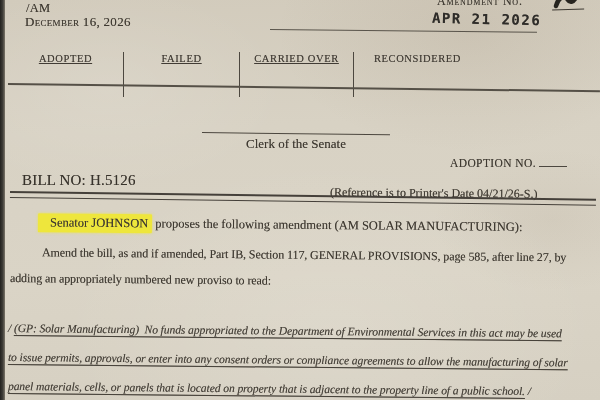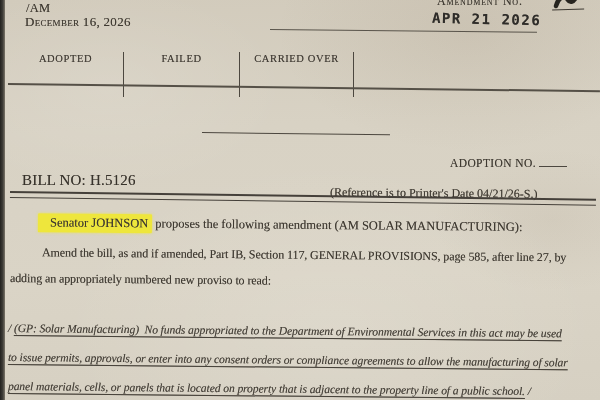--- a/index.html
+++ b/index.html
@@ -27,21 +27,21 @@
   .amdlabel{left:437px;top:-6px;font-size:12px;letter-spacing:0.8px;font-variant:small-caps;}
   .amdblank{left:552px;top:1px;width:32px;height:8px;border-bottom:1.5px solid #3c3831;transform:rotate(-2deg);}
   .mark{left:552px;top:-3px;}
   .stamp{left:432px;top:11px;font-family:"DejaVu Sans Mono",monospace;font-weight:bold;
          font-size:14px;letter-spacing:1.5px;color:#2e2c29;transform:rotate(1.3deg);}
   .stampline{left:270px;top:29px;width:267px;height:1px;background:#59544b;transform:rotate(0.6deg);transform-origin:0 50%;}
 
   .statusrow{left:8px;top:52px;width:584px;height:45px;display:flex;}
   .statusrow .cell{display:flex;justify-content:center;align-items:flex-start;padding-top:1px;
                    font-size:10.5px;letter-spacing:0.6px;color:#413c35;}
-  .statusrow .cell.b{border-right:1px solid #4c473f;}
+  .statusrow .cell.b{border-right:1px solid #4c473f;text-decoration:underline;}
   .statusline{left:8px;top:83px;width:592px;height:1.5px;background:#555047;transform:rotate(0.7deg);transform-origin:0 50%;}
 
   .clerkline{left:202px;top:132px;width:188px;height:1px;background:#4c473f;transform:rotate(0.7deg);transform-origin:0 50%;}
   .clerklabel{left:202px;top:136px;width:188px;text-align:center;font-size:13px;}
 
   .adoption{left:450px;top:156px;font-size:11.5px;letter-spacing:0.4px;}
   .adoption .blank{display:inline-block;width:28px;height:10px;border-bottom:1.2px solid #4c473f;}
 
   .billno{left:22px;top:172px;font-size:15px;font-weight:normal;letter-spacing:0.2px;color:#37322b;}
   .refnote{left:330px;top:185px;font-size:12px;transform:rotate(0.5deg);transform-origin:0 50%;}
@@ -85,24 +85,28 @@
   <div class="abs statusrow">
     <div class="cell b" style="width:115px">
       <span>ADOPTED</span>
     </div>
     <div class="cell b" style="width:115px">
       <span>FAILED</span>
     </div>
     <div class="cell b" style="width:113px">
       <span>CARRIED OVER</span>
     </div>
+    <div class="cell" style="width:127px">
+      <span>RECONSIDERED</span>
+    </div>
   </div>
   <div class="abs statusline"></div>
 
   <div class="abs clerkline"></div>
+  <div class="abs clerklabel">Clerk of the Senate</div>
 
   <div class="abs adoption"><span>ADOPTION NO.</span> <span class="blank"></span></div>
 
   <div class="abs billno">BILL NO: H.5126</div>
   <div class="abs refnote">(Reference is to Printer's Date 04/21/26-S.)</div>
 
   <div class="abs dblrule"></div>
 
   <div class="abs para1 tilt"><span class="hl">Senator JOHNSON</span><span> proposes the following amendment (AM SOLAR MANUFACTURING):</span></div>
 

